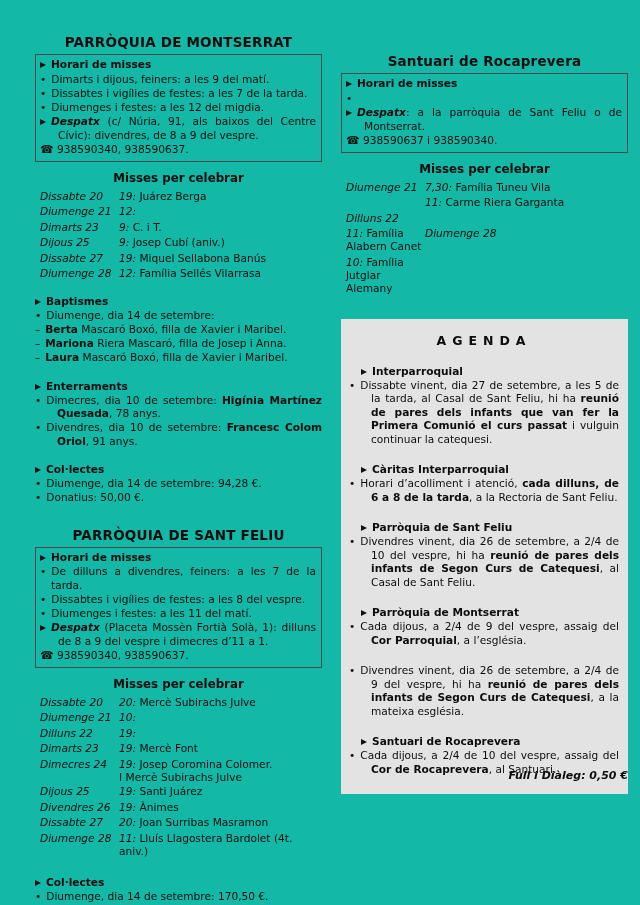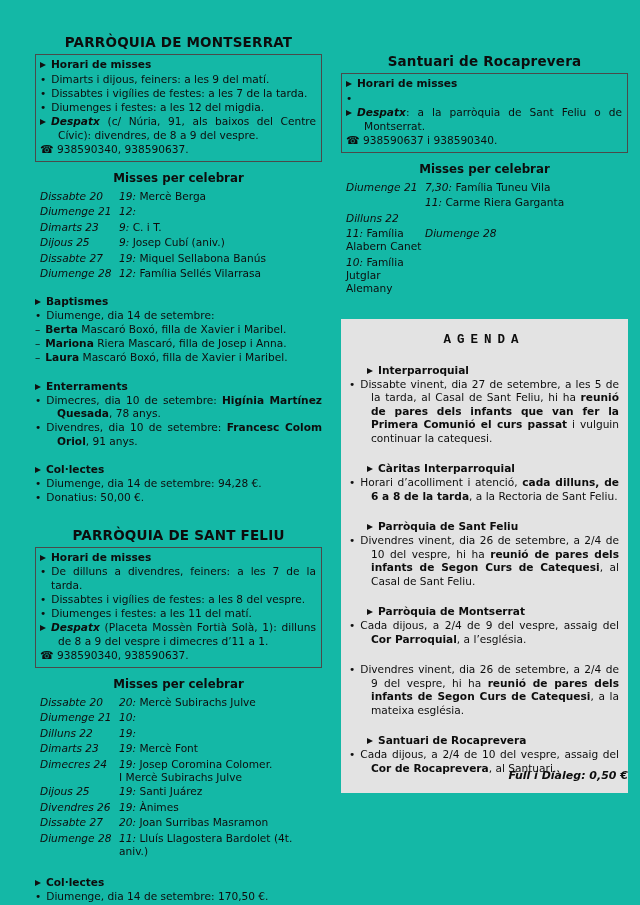--- a/index.html
+++ b/index.html
@@ -28,22 +28,22 @@
 
   .mhead{font-size:11.8px;font-weight:bold;text-align:center;margin:9px 0 5px 0;}
   .mtable{display:grid;grid-template-columns:79px 1fr;row-gap:2.5px;margin-left:5px;line-height:13px;}
   .day,.time{font-style:italic;}
   .name2{line-height:12px;}
 
   .shead{font-weight:bold;margin:15px 0 2px 0;}
   .li{line-height:13.5px;margin:0 0 .5px 0;}
 
   .agenda{background:#e3e3e3;margin-top:24px;padding:12px 9px 18px 8px;}
-  .atitle{font-size:12.5px;font-weight:bold;text-align:center;letter-spacing:6px;margin:2px 0 14px 0;font-family:Liberation Mono, monospace;}
-  .agenda .shead{margin:17px 0 2px 18px;}
+  .atitle{font-size:12.5px;font-weight:bold;text-align:center;letter-spacing:6px;margin:2px 0 14px 0;}
+  .agenda .shead{margin:17px 0 2px 12px;}
   .apara{margin:1px 0 0 0;}
   .gap{margin-top:17px;}
 
   .footer{position:absolute;top:769px;left:341px;width:287px;text-align:right;font-weight:bold;font-style:italic;font-size:11px;}
 </style>
 </head>
 <body>
 
 <div class="page">
 
@@ -56,21 +56,21 @@
       <div class="ib-line li hang just"><span class="mk"></span><span>Dimarts i dijous, feiners: a les 9 del matí.</span></div>
       <div class="ib-line li hang just"><span class="mk"></span><span>Dissabtes i vigílies de festes: a les 7 de la tarda.</span></div>
       <div class="ib-line li hang just"><span class="mk"></span><span>Diumenges i festes: a les 12 del migdia.</span></div>
       <div class="ib-line hang18 just"><span class="arr"></span><span class="bi">Despatx</span><span> (c/ Núria, 91, als baixos del Centre Cívic): divendres, de 8 a 9 del vespre.</span></div>
       <div class="ib-line"><span class="ph">☎</span> <span>938590340, 938590637.</span></div>
     </div>
 
     <div class="mhead">Misses per celebrar</div>
     <div class="mtable">
       <div class="day">Dissabte 20</div>
-        <div class="entry"><span class="time">19:</span> <span>Mercè Berga</span></div>
+        <div class="entry"><span class="time">19:</span> <span>Juárez Berga</span></div>
       <div class="day">Diumenge 21</div>
         <div class="entry"><span class="time">12:</span> <span></span></div>
       <div class="day">Dimarts 23</div>
         <div class="entry"><span class="time">9:</span> <span>C. i T.</span></div>
       <div class="day">Dijous 25</div>
         <div class="entry"><span class="time">9:</span> <span>Josep Cubí (aniv.)</span></div>
       <div class="day">Dissabte 27</div>
         <div class="entry"><span class="time">19:</span> <span>Miquel Sellabona Banús</span></div>
       <div class="day">Diumenge 28</div>
         <div class="entry"><span class="time">12:</span> <span>Família Sellés Vilarrasa</span></div>

